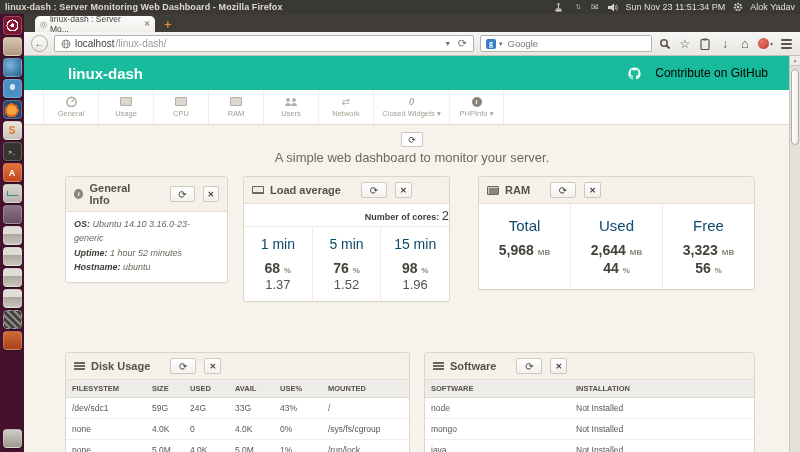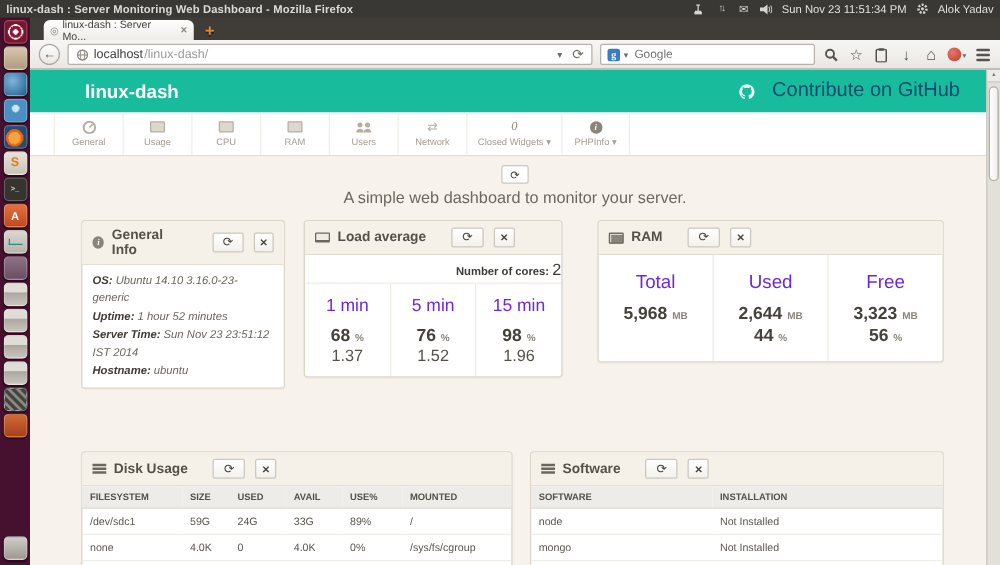--- a/index.html
+++ b/index.html
@@ -69,21 +69,21 @@
             justify-content:center; width:14px; height:14px; }
   .hamburger { display:flex; flex-direction:column; gap:2px; }
   .hamburger i { width:11px; height:2px; background:#57534c; border-radius:1px; }
   .redbadge { width:11px; height:11px; border-radius:50%; background:radial-gradient(circle at 35% 35%, #e4776a, #c23a28); }
   .tinycaret { font-size:6px; color:#6e6a63; margin-left:1px; }
 
   
   .page { position:absolute; left:0; top:42px; width:776px; height:396px; background:#f7f3ec; overflow:hidden; }
   .pageheader { height:34px; background:#18bc9c; display:flex; align-items:center; padding:0 32px 0 44px; }
   .pageheader .ptitle { color:#fff; font-size:15px; font-weight:bold; }
-  .github { margin-left:auto; color:#0c4a6e; font-size:16px; display:flex; align-items:center; gap:14px; }
+  .github { margin-left:auto; color:#000000; font-size:12px; display:flex; align-items:center; gap:14px; }
 
   .navrow { height:35px; background:#fff; border-bottom:1px solid #e1ddd5; display:flex; padding-left:19px; }
   .navitem { width:55px; border-left:1px solid #f1eee8; display:flex; flex-direction:column;
              align-items:center; justify-content:center; gap:2px; font-size:7.5px; color:#a49d91; }
   .navitem:last-of-type { border-right:1px solid #f1eee8; }
   .navitem.wide { width:76px; }
   .nicon { height:11px; display:flex; align-items:center; justify-content:center; color:#b5aea2; font-size:10px; }
   .monico { width:12px; height:9px; border:1px solid #b5aea2; border-radius:1px; background:#ddd8ce; }
   .infocircle { width:10px; height:10px; border-radius:50%; background:#8a847a; color:#fff;
                 display:flex; align-items:center; justify-content:center;
@@ -116,21 +116,21 @@
   .gi-line { font-size:9px; color:#6b665c; line-height:1.6; }
   .gi-line b { color:#3f3b35; }
 
   .la-cores { text-align:right; border-bottom:1px solid #eeebe4; padding:4px 0 3px; font-size:9px;
               font-weight:bold; color:#3f3b35; }
   .la-cores .num { font-size:13px; font-weight:normal; }
   .cols3 { display:flex; }
   .col3 { flex:1; text-align:center; border-left:1px solid #eeebe4; }
   .col3:first-child { border-left:none; }
   .la-col { padding:9px 0 9px; }
-  .teal-label { color:#6d28d9; font-size:14px; margin-bottom:7px; }
+  .teal-label { color:#0c4a6e; font-size:14px; margin-bottom:7px; }
   .big-num { font-size:14px; font-weight:bold; color:#45413b; line-height:1.3; }
   .big-num .unit { font-size:8px; color:#8a857c; font-weight:bold; }
   .la-val { font-size:13px; color:#55514b; }
   .ram-col { padding:13px 0 12px; }
   .ram-label { font-size:15px; }
 
   table { width:100%; border-collapse:collapse; }
   thead th { background:#edece8; color:#55514b; font-size:7.5px; text-align:left; font-weight:bold;
              padding:4px 6px; border-bottom:1px solid #dfdcd5; }
   tbody td { font-size:8.5px; color:#5a564f; padding:5px 6px; border-top:1px solid #f0eee9; }
@@ -335,21 +335,20 @@
       <div class="widget w-gi">
         <div class="whdr">
           <span class="infocircle">i</span>
           <span class="wt">General Info</span>
           <span class="wbtn r">⟳</span>
           <span class="wbtn x">✕</span>
         </div>
         <div class="gi-body">
           <div class="gi-line"><b>OS:</b> <span>Ubuntu 14.10 3.16.0-23-generic</span></div>
           <div class="gi-line"><b>Uptime:</b> <span>1 hour 52 minutes</span></div>
-          <div class="gi-line"><b>Server Time:</b> <span>Sun Nov 23 23:51:12 IST 2014</span></div>
           <div class="gi-line"><b>Hostname:</b> <span>ubuntu</span></div>
         </div>
       </div>
 
       <div class="widget w-la">
         <div class="whdr">
           <span class="lapico"></span>
           <span class="wt">Load average</span>
           <span class="wbtn r">⟳</span>
           <span class="wbtn x">✕</span>
@@ -421,21 +420,21 @@
             <th>USE%</th>
                 <th>MOUNTED</th>
           </tr>
             </thead>
           <tbody>
             <tr>
               <td>/dev/sdc1</td>
                 <td>59G</td>
                 <td>24G</td>
               <td>33G</td>
-                <td>89%</td>
+                <td>43%</td>
                 <td>/</td>
             </tr>
             <tr>
               <td>none</td>
                 <td>4.0K</td>
                 <td>0</td>
               <td>4.0K</td>
                 <td>0%</td>
                 <td>/sys/fs/cgroup</td>
             </tr>

